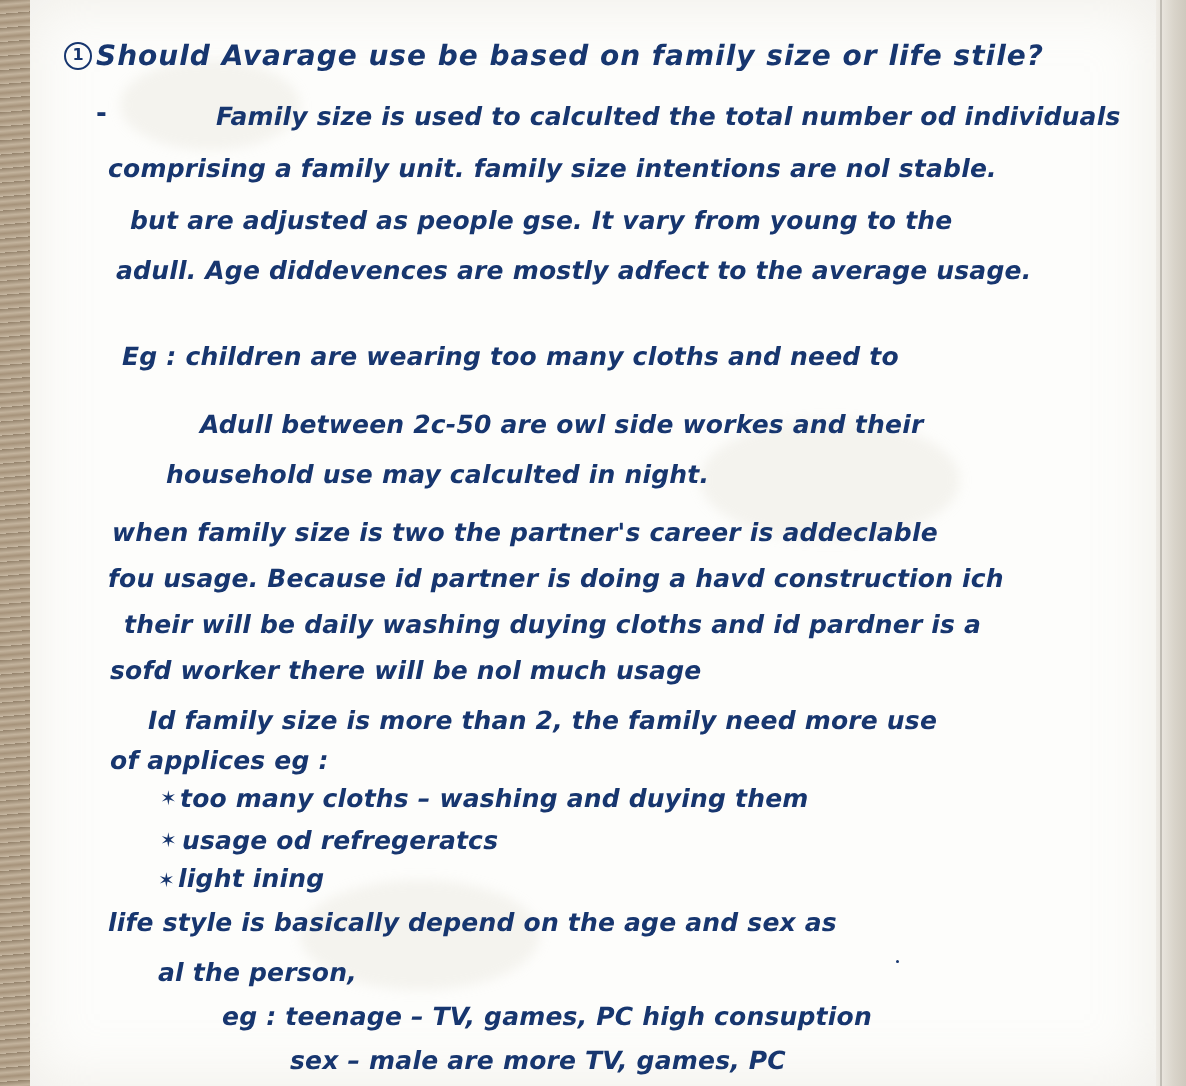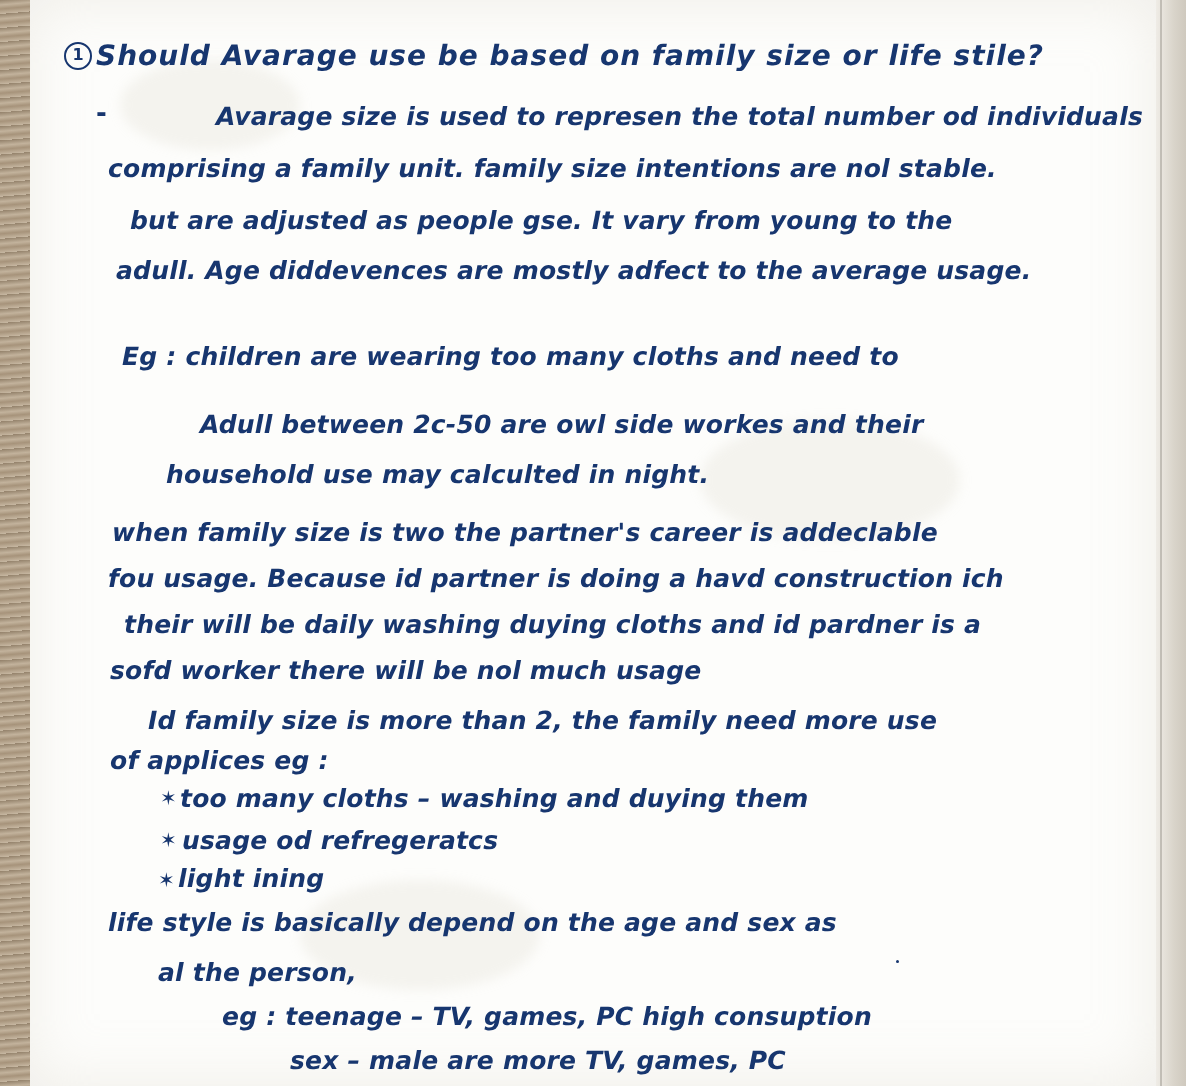--- a/index.html
+++ b/index.html
@@ -138,21 +138,21 @@
 
   <div class="blotch" style="left:120px; top:60px; width:180px; height:90px;"></div>
   <div class="blotch" style="left:700px; top:420px; width:260px; height:120px;"></div>
   <div class="blotch" style="left:300px; top:880px; width:240px; height:110px;"></div>
 
   <div class="circled-one" style="left:64px; top:42px;">1</div>
   <div class="hw l" style="left:96px; top:42px; font-size:28px; letter-spacing:1px;">Should Avarage use be based on family size or life stile?</div>
 
   <div class="dash" style="left:96px; top:98px;">-</div>
 
-  <div class="hw l" style="left:216px; top:104px;">Avarage size is used to represen the total number od individuals</div>
+  <div class="hw l" style="left:216px; top:104px;">Family size is used to calculted the total number od individuals</div>
   <div class="hw l" style="left:108px; top:156px;">comprising a family unit. family size intentions are nol stable.</div>
   <div class="hw l" style="left:130px; top:208px;">but are adjusted as people gse. It vary from young to the</div>
   <div class="hw l" style="left:116px; top:258px;">adull. Age diddevences are mostly adfect to the average usage.</div>
 
   <div class="hw l" style="left:122px; top:308px;margin-top:36px;">Eg : children are wearing too many cloths and need to</div>
 
   <div class="hw l" style="left:200px; top:412px;">Adull between 2c-50 are owl side workes and their</div>
   <div class="hw l" style="left:166px; top:462px;">household use may calculted in night.</div>
 
   <div class="hw l" style="left:112px; top:520px;">when family size is two the partner's career is addeclable</div>

